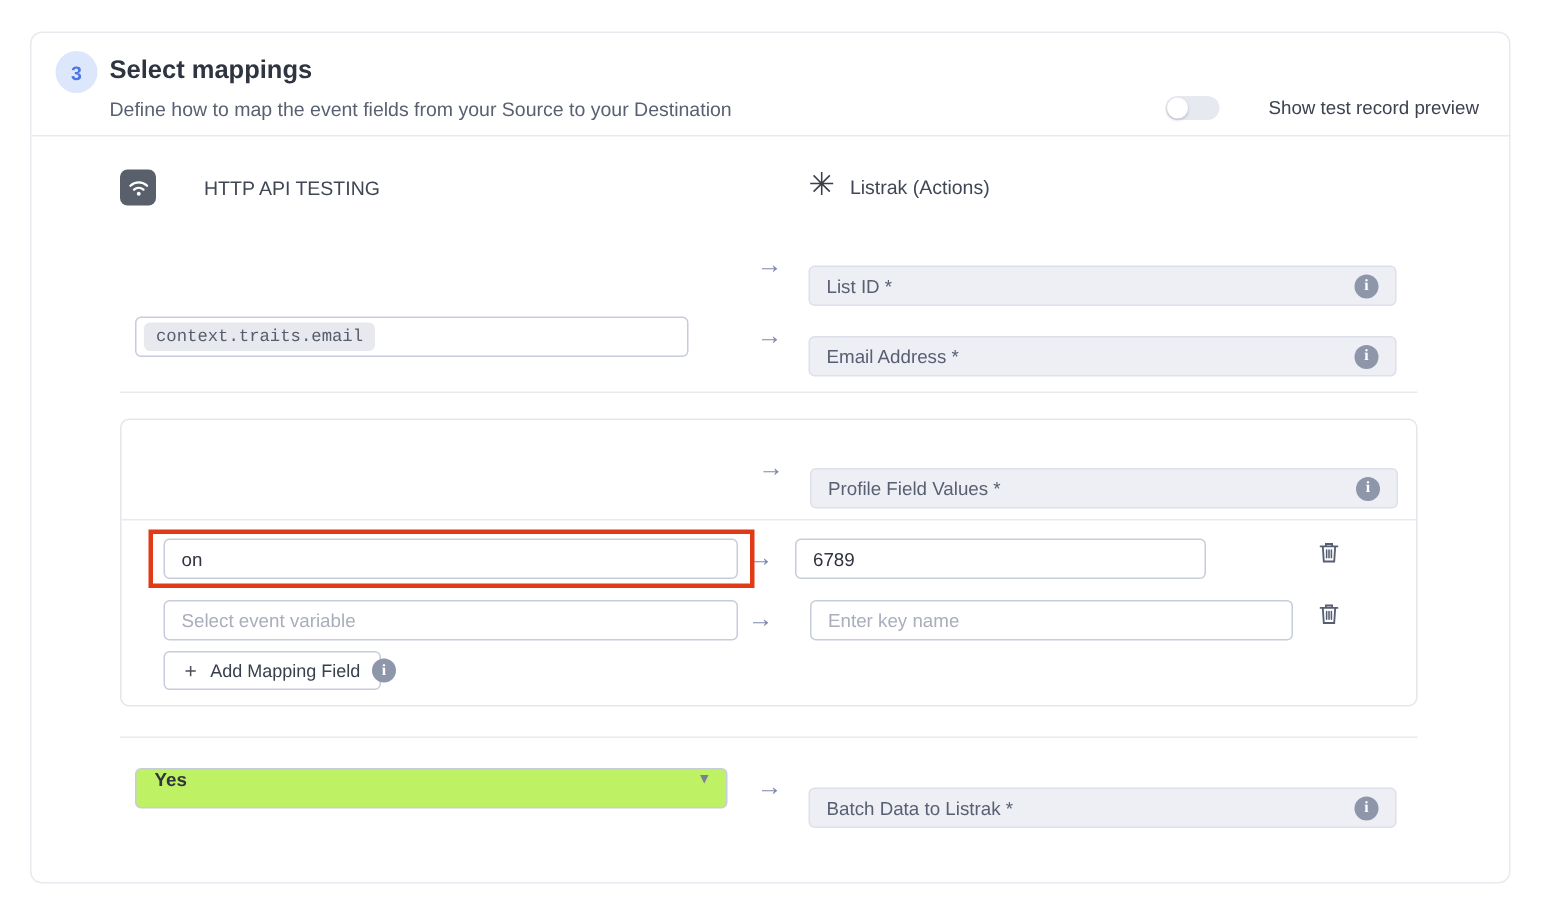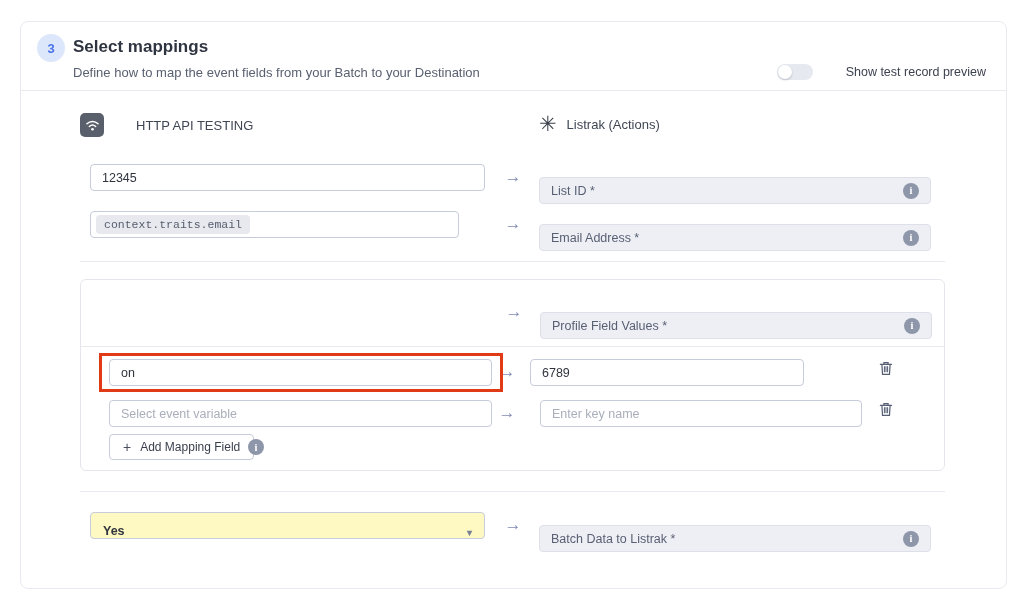--- a/index.html
+++ b/index.html
@@ -145,23 +145,23 @@
     border-radius: 6px;
   }
   .red-annotation {
     border: 3px solid #e13a17;
     pointer-events: none;
     z-index: 5;
   }
   .select-box {
     border: 1px solid #c6ccd9;
     border-radius: 4px;
-    background: #fef9c3;
-    height: 27px;
-    display: flex; align-items: flex-end;
+    background: #bef264;
+    height: 27px;
+    display: flex; align-items: flex-start;
     padding: 0 12px;
     font-size: 12.5px; font-weight: 600;
     color: #30343e;
     cursor: pointer;
   }
   .select-box .grow { flex: 1; }
   .caret { color: #7a8094; font-size: 10px; }
   .add-btn {
     border: 1px solid #c6ccd9;
     border-radius: 4px;
@@ -181,21 +181,21 @@
     padding: 0;
   }
 </style>
 </head>
 <body>
 
 <div class="card">
 
   <div class="abs step-badge">3</div>
   <div class="abs title">Select mappings</div>
-  <div class="abs subtitle">Define how to map the event fields from your Batch to your Destination</div>
+  <div class="abs subtitle">Define how to map the event fields from your Source to your Destination</div>
 
   <div class="abs toggle-group">
     <div class="toggle-track">
       <div class="toggle-knob"></div>
     </div>
     <span class="toggle-label">Show test record preview</span>
   </div>
 
   <div class="divider" style="left:0; top:68px; width:985px;"></div>
 
@@ -208,21 +208,20 @@
       </svg>
     </span>
     <span>HTTP API TESTING</span>
   </div>
 
   <div class="abs col-header" style="left:518px; top:91px;">
     <span class="listrak-glyph">✳</span>
     <span>Listrak (Actions)</span>
   </div>
 
-  <input class="abs input" style="left: 69px; top: 142px; width: 395px;" value="12345">
   <div class="abs arrow" style="left:478px; top:145px; width:28px;">→</div>
   <div class="abs dest-field" style="left:518px; top:142px; width:392px;">
     <span class="grow">List ID *</span>
     <span class="info-dot">i</span>
   </div>
 
   <div class="abs chip-input" style="left:69px; top:189px; width:369px;font-family:Liberation Mono, monospace;">
     <span class="chip">context.traits.email</span>
   </div>
   <div class="abs arrow" style="left:478px; top:192px; width:28px;">→</div>

